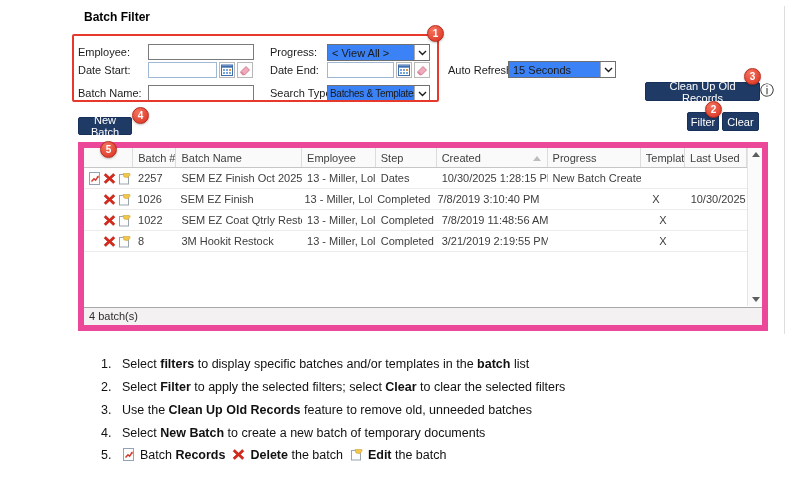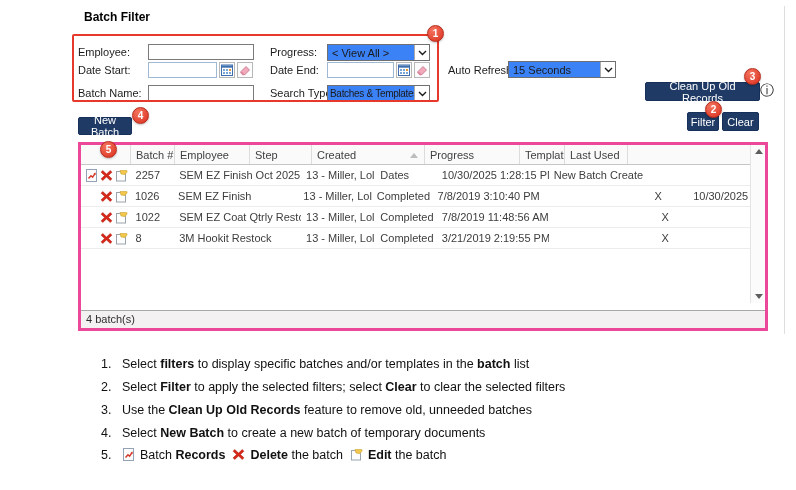--- a/index.html
+++ b/index.html
@@ -47,21 +47,21 @@
     display:flex; align-items:center; justify-content:center; cursor:pointer; padding:0 4px; }
   #clean-up-button { left:645px; top:82px; width:115px; height:19px; }
   #filter-button  { left:687px; top:112px; width:32px; height:19px; }
   #clear-button   { left:722px; top:112px; width:37px; height:19px; }
   #new-batch-button { left:78px; top:117px; width:54px; height:18px; }
 
   .info-glyph { position:absolute; left:760px; top:83px; font-size:14px; color:#111; line-height:14px; }
 
   
   .grid { position:absolute; left:78px; top:142px; width:690px; height:189px;
-    border:3px solid #ec4899; background:#fff; }
+    border:6px solid #ec4899; background:#fff; }
   .grid-header { position:absolute; left:0; top:0; right:15px; height:20px; display:flex;
     background:#fbfafa; border-bottom:1px solid #c6c6c6; }
   .hcell { position:relative; font-size:11px; color:#3f3f3f; padding:4px 2px 0 5px;
     border-right:1px solid #dcdcdc; white-space:nowrap; overflow:hidden; }
   .sort-asc { position:absolute; right:6px; top:8px; width:0; height:0;
     border-left:4px solid transparent; border-right:4px solid transparent;
     border-bottom:5px solid #bdbdbd; }
   .grid-body { position:absolute; left:0; top:20px; right:15px; bottom:18px; overflow:hidden; background:#fff; }
   .grow { display:flex; height:21px; border-bottom:1px solid #ececec; align-items:center; }
   .gcell { font-size:11px; color:#3d3d3d; padding:0 2px 0 5px; white-space:nowrap; overflow:hidden; }
@@ -185,20 +185,21 @@
   <div class="callout" id="callout-1">1</div>
   <div class="callout" id="callout-2">2</div>
   <div class="callout" id="callout-3">3</div>
   <div class="callout" id="callout-4">4</div>
   <div class="callout" id="callout-5">5</div>
 
   <div class="grid">
     <div class="grid-header" id="table-header">
         <div class="hcell" style="width: 50px;"></div>
         <div class="hcell" style="width: 44px;">Batch #</div>
+        <div class="hcell" style="width: 128px;">Batch Name</div>
         <div class="hcell" style="width: 75px;">Employee</div>
         <div class="hcell" style="width: 62px;">Step</div>
         <div class="hcell" style="width: 113px;">Created<span class="sort-asc"></span></div>
         <div class="hcell" style="width: 95px;">Progress</div>
         <div class="hcell" style="width: 45px;">Template</div>
         <div class="hcell" style="width: 63px;">Last Used</div>
       </div>
     <div class="grid-body" id="table-body">
         <div class="grow">
           <div class="icon-cell" style="width: 50px;">

